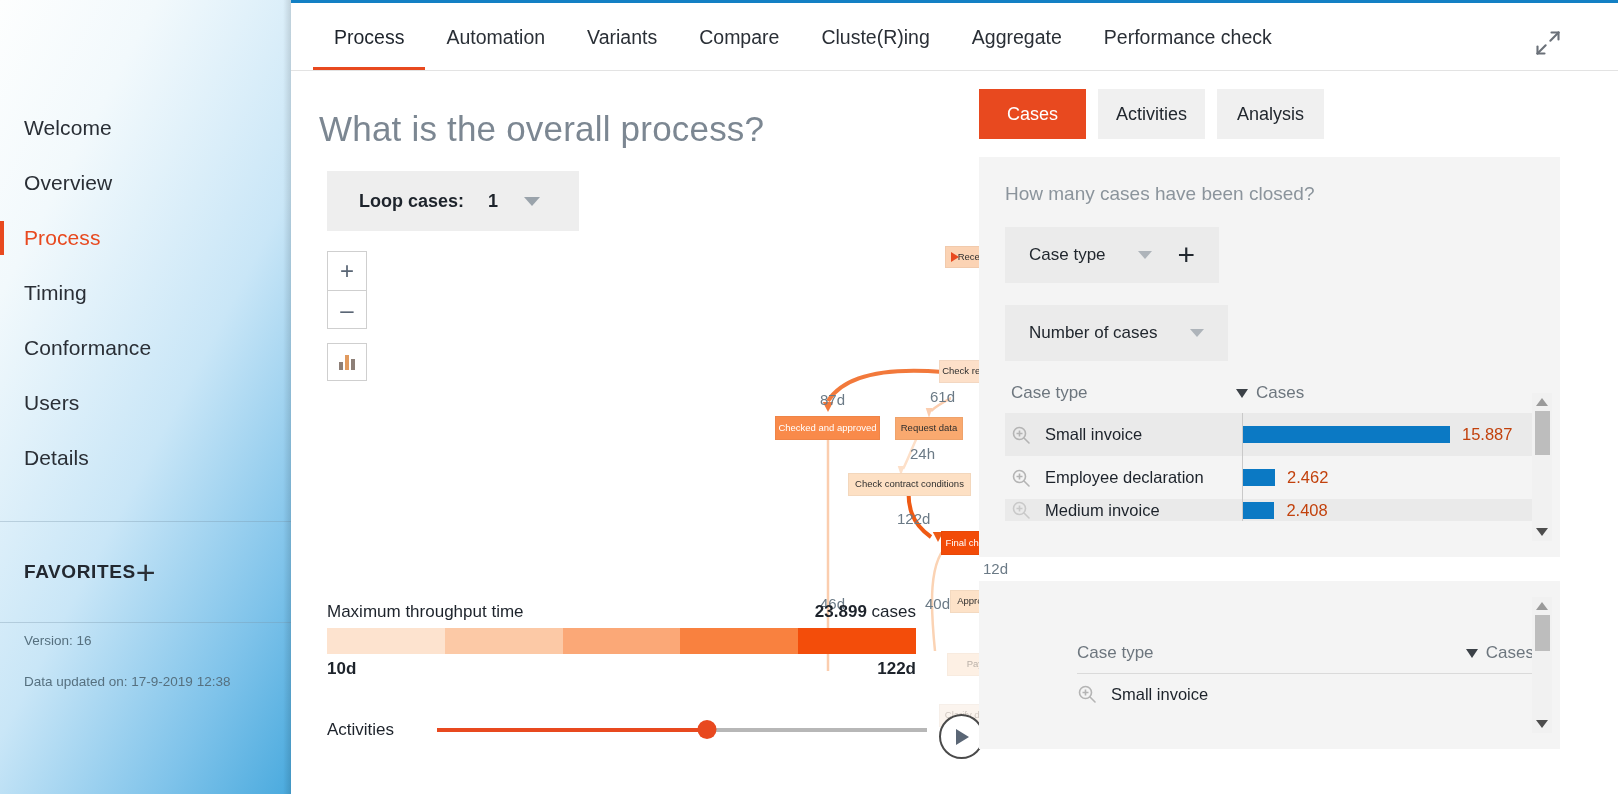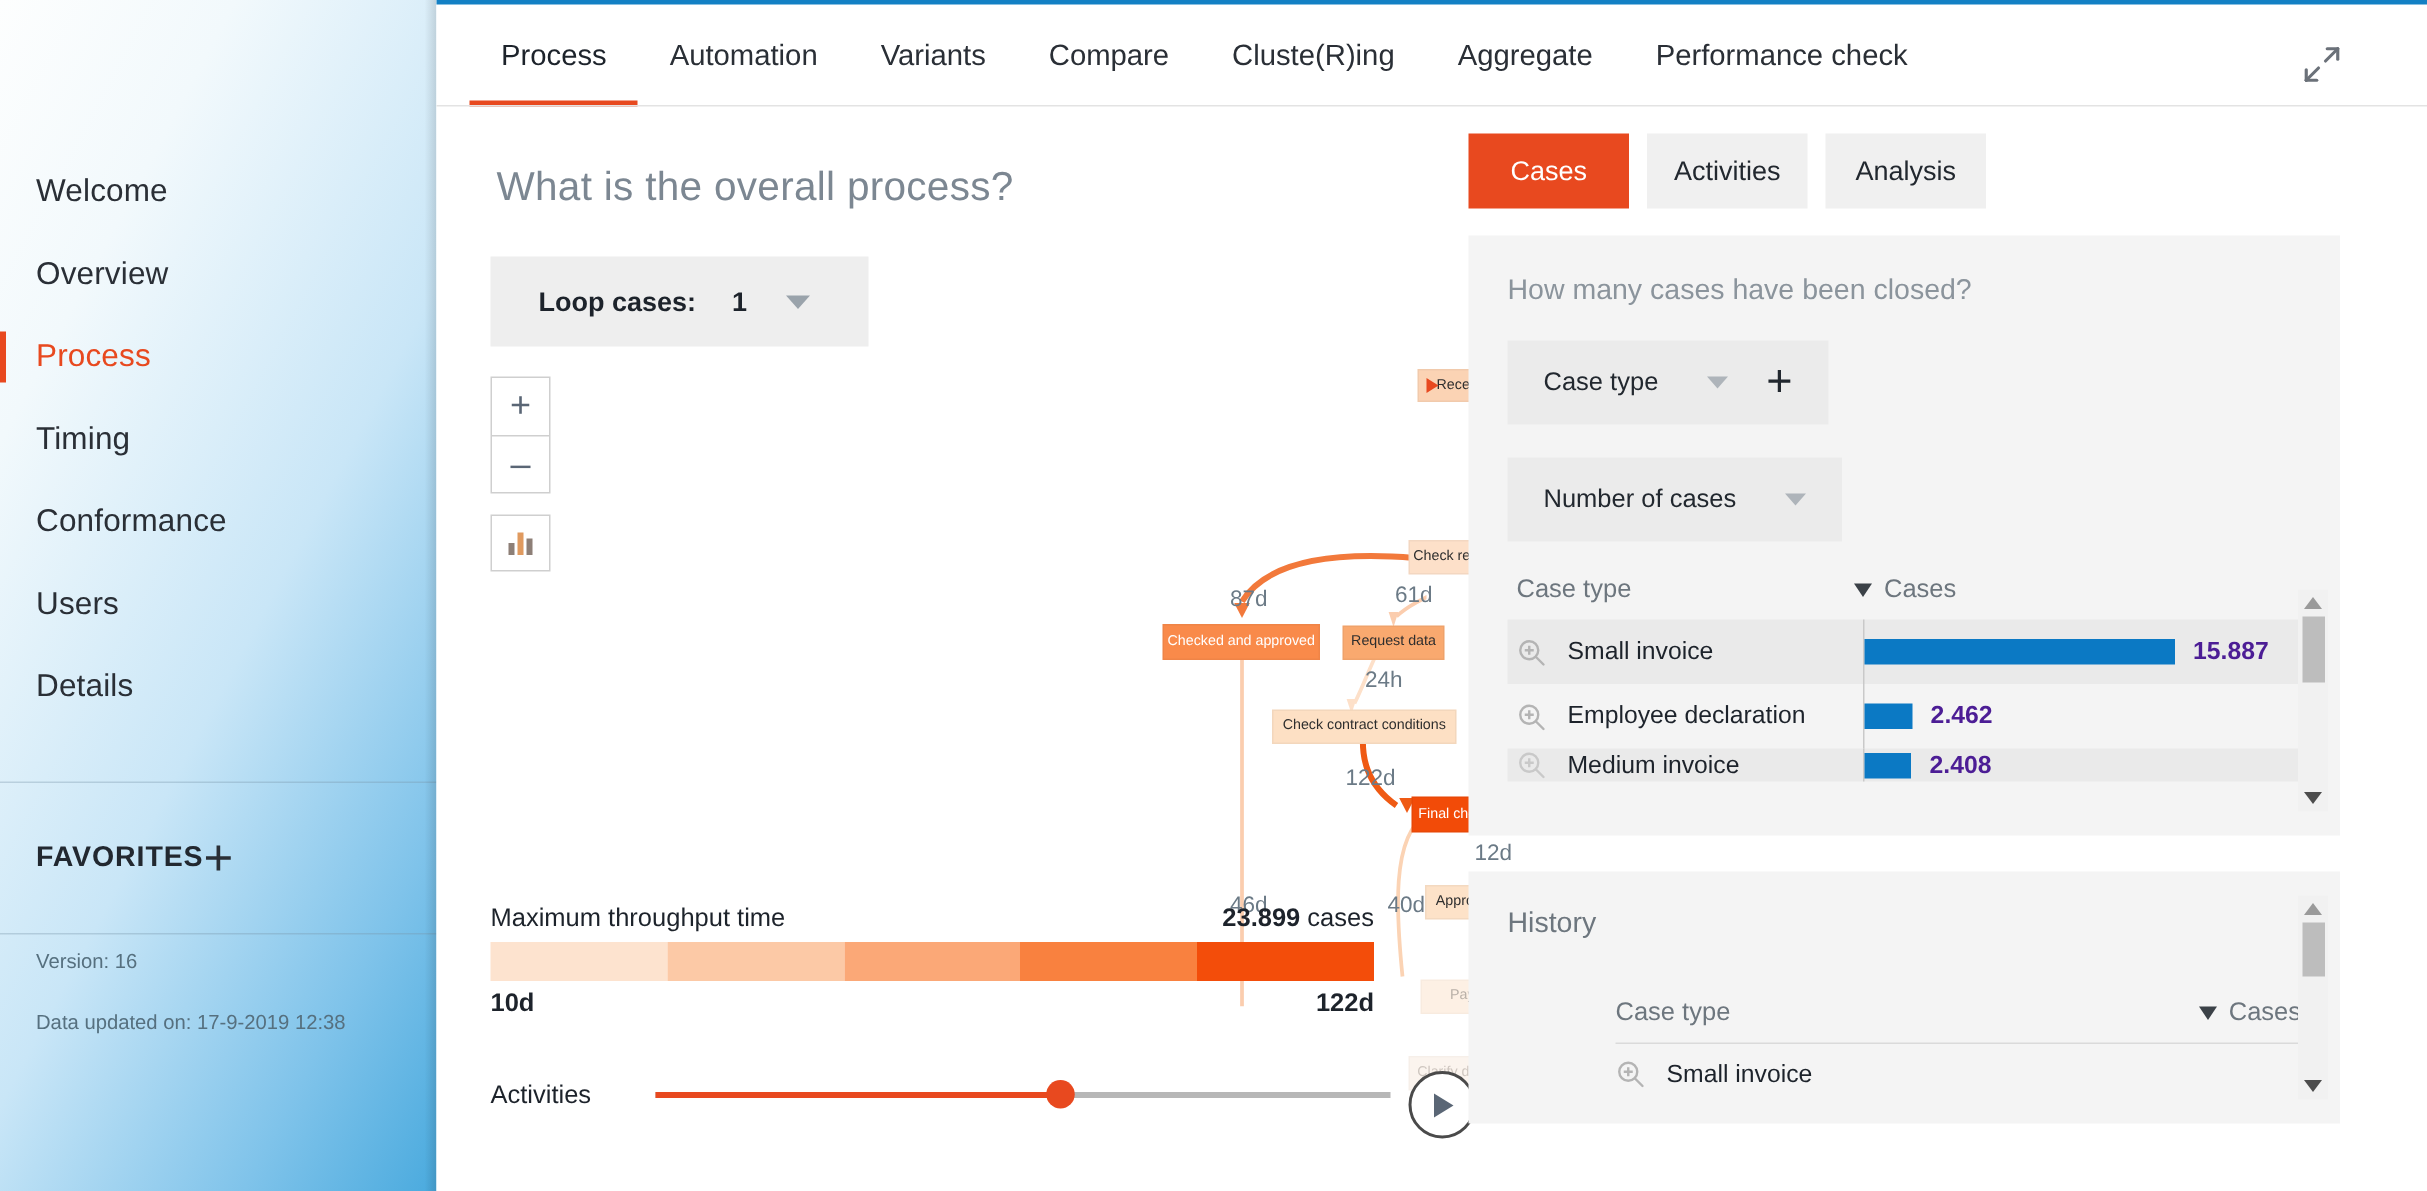--- a/index.html
+++ b/index.html
@@ -57,22 +57,22 @@
   }
   #tabbar-line { position: absolute; left: 0; right: 0; bottom: 0; height: 1px; background: #e3e3e3; }
   #expand-icon {
     position: absolute; right: 56px; top: 26px; width: 28px; height: 28px; cursor: pointer;
   }
 
   
   #content { position: relative; display: flex; height: 726px; }
   #left-pane { position: relative; width: 660px; flex: 0 0 660px; }
   #page-title {
-    position: absolute; left: 40px; top: 38px;
-    font-size: 27px; font-weight: 300; color: #7c8792; letter-spacing: .2px;
+    position: absolute; left: 28px; top: 38px;
+    font-size: 35px; font-weight: 300; color: #7c8792; letter-spacing: .2px;
   }
 
   #loop-box {
     position: absolute; left: 36px; top: 100px; width: 252px; height: 60px;
     background: #eeeeee; display: flex; align-items: center; padding-left: 32px; cursor: pointer;
   }
   #loop-label { font-size: 18px; font-weight: bold; color: #1d232b; }
   #loop-value { font-size: 18px; font-weight: bold; color: #1d232b; margin-left: 24px; }
   .caret-dn {
     width: 0; height: 0; border-left: 8px solid transparent; border-right: 8px solid transparent;
@@ -166,21 +166,21 @@
   #tbl-head { display: flex; padding: 0 6px 10px 6px; }
   #tbl-head .c1 { width: 225px; font-size: 17px; color: #6d767e; }
   #tbl-head .c2 { font-size: 17px; color: #6d767e; display: flex; align-items: center; gap: 8px; }
   .sort-caret { width: 0; height: 0; border-left: 6px solid transparent; border-right: 6px solid transparent; border-top: 9px solid #3b4147; }
   .trow { display: flex; align-items: center; height: 43px; padding: 0 6px; cursor: pointer; }
   .trow.alt { background: #eaeaea; }
   .trow .mag { width: 34px; display: flex; align-items: center; }
   .trow .name { flex: 0 0 197px; font-size: 16.5px; color: #1d232b; white-space: nowrap; overflow: hidden; }
   .trow .barwrap { flex: 1 1 auto; display: flex; align-items: center; border-left: 1px solid #c9c9c9; padding-left: 0; height: 43px; }
   .trow .bar { height: 17px; background: #0b79c4; }
-  .trow .val { font-size: 16.5px; color: #4c1d95; margin-left: 12px; white-space: nowrap; font-weight: bold; }
+  .trow .val { font-size: 16.5px; color: #c2410c; margin-left: 12px; white-space: nowrap; }
   .trow.clipped { height: 22px; overflow: hidden; }
 
   #hist-card { position: relative; margin-top: 24px; background: #f4f4f4; height: 168px; padding: 24px 26px 0 26px; overflow: hidden; }
   #hist-title { font-size: 19px; color: #6d767e; }
   #hist-head { display: flex; margin-top: 38px; padding-bottom: 10px; border-bottom: 1px solid #dadada; }
   #hist-head .c1 { flex: 1 1 auto; font-size: 17px; color: #6d767e; }
   #hist-head .c2 { font-size: 17px; color: #6d767e; display: flex; align-items: center; gap: 8px; }
   .hrow { display: flex; align-items: center; height: 40px; }
   .hrow .mag { width: 34px; display: flex; align-items: center; }
   .hrow .name { font-size: 16.5px; color: #1d232b; }
@@ -499,21 +499,20 @@
               </div>
             <div class="thumb" style="height:44px"></div>
             <div class="space"></div>
             <div class="arw">
                 <span class="tri-dn"></span>
               </div>
           </div>
         </div>
 
         <div id="hist-card">
-          <div id="hist-title">History</div>
           <div style="padding-left:72px">
             <div id="hist-head">
               <div class="c1">Case type</div>
               <div class="c2">
                 <span class="sort-caret"></span>
                 <span>Cases</span>
               </div>
             </div>
             <div id="hist-body">
                 <div class="hrow">

